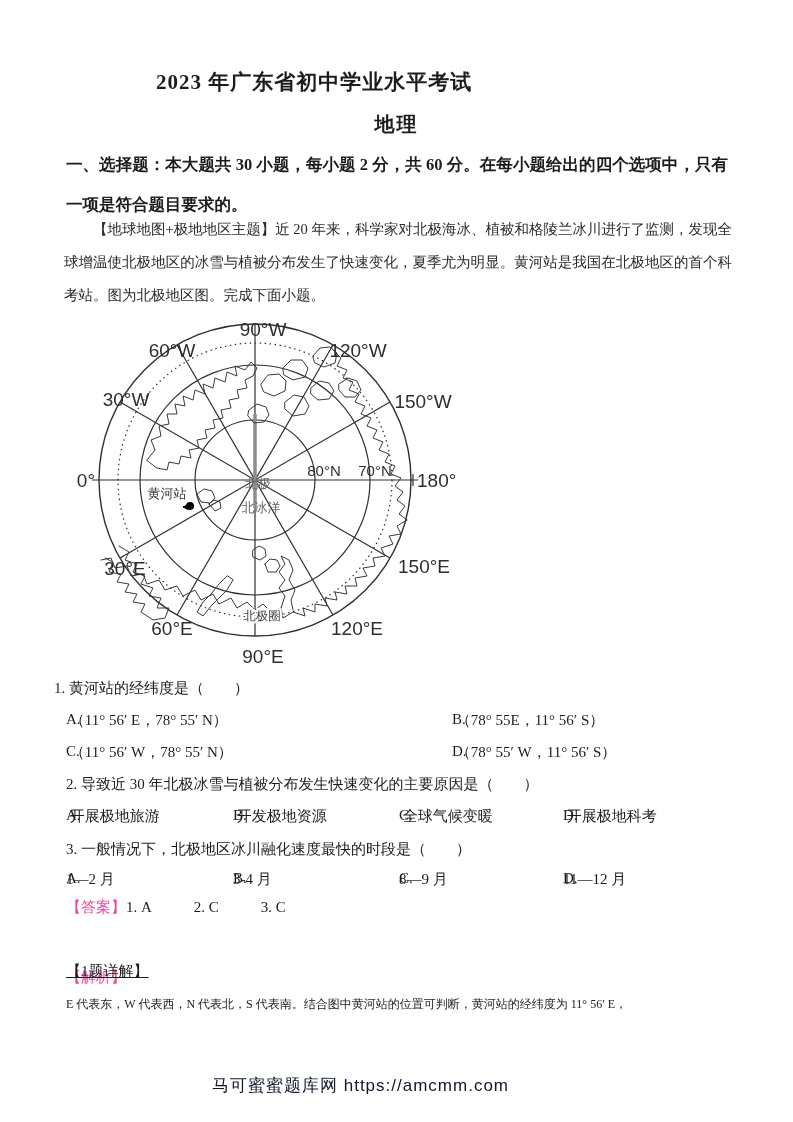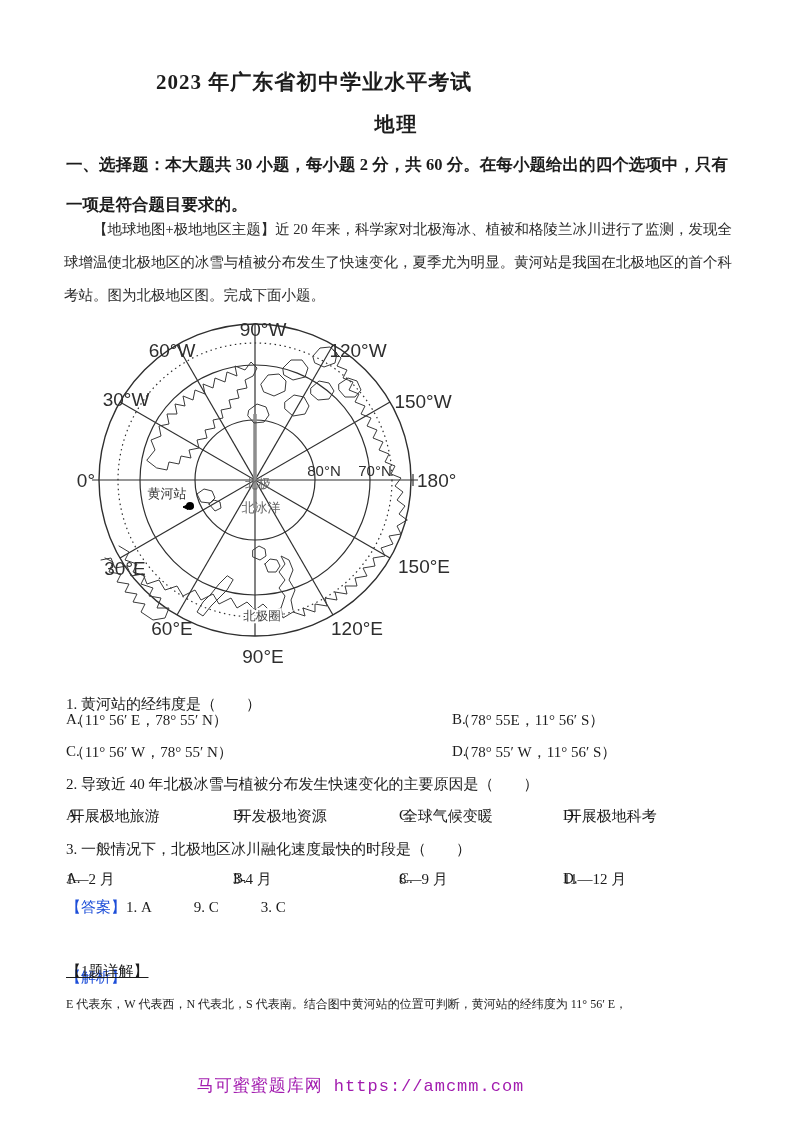--- a/index.html
+++ b/index.html
@@ -15,26 +15,26 @@
   .map-wrap{left:48px;top:306px;width:420px;height:376px;}
   .map-wrap svg{display:block;}
   .map-label{font-family:"Liberation Sans","DejaVu Sans",sans-serif;fill:#2e2e2e;}
   .lon{font-size:19px;}
   .lat{font-size:15px;}
   .cn{font-size:13px;fill:#666;}
   .cn2{font-size:12.5px;fill:#444;paint-order:stroke;stroke:#ffffff;stroke-width:4px;}
   .stem{font-size:15px;}
   .optrow span{position:absolute;font-size:15px;white-space:nowrap;}
   .ansline{font-size:15px;}
-  .tag-blue{color:#1d4ed8;}
+  .tag-blue{color:#ec4899;}
   .ans-item{margin-right:42px;}
   .detail-head{font-size:15px;text-decoration:underline;}
   .detail-text{font-size:12px;white-space:nowrap;}
-  .footer{top:1074px;left:0;width:721px;text-align:center;font-size:17px;color:#a21caf;
-          font-family:Liberation Mono, monospace;letter-spacing:1px;}
+  .footer{top:1074px;left:0;width:721px;text-align:center;font-size:17px;color:#0f172a;
+          font-family:Liberation Sans, sans-serif;letter-spacing:1px;}
   .coast{fill:none;stroke:#3a3a3a;stroke-width:1;stroke-linejoin:round;stroke-linecap:round;}
   .grid{fill:none;stroke:#2f2f2f;stroke-width:1.2;}
 </style>
 </head>
 <body>
 
 <div class="page">
 
   <div class="abs title">2023 年广东省初中学业水平考试</div>
   <div class="abs subject">地理</div>
@@ -99,31 +99,31 @@
       <text class="map-label lat" x="69" y="-4" text-anchor="middle">80°N</text>
       <text class="map-label lat" x="120" y="-4" text-anchor="middle">70°N</text>
 
       <text class="map-label cn" x="3" y="8" text-anchor="middle">北极</text>
       <text class="map-label cn" x="6" y="32" text-anchor="middle">北冰洋</text>
       <text class="map-label cn" x="-88" y="18" text-anchor="middle" style="fill:#333;">黄河站</text>
       <text class="map-label cn2" x="7" y="140" text-anchor="middle">北极圈</text>
     </svg>
   </div>
 
-  <div class="abs stem" style="top:679px;left:66px;margin-top:16px;"><span>1.</span> <span>黄河站的经纬度是（　　）</span></div>
+  <div class="abs stem" style="top:679px;left:54px;"><span>1.</span> <span>黄河站的经纬度是（　　）</span></div>
   <div class="abs optrow" style="top:711px;left:0;width:793px;">
     <span style="left:66px;"><span>A.</span>&nbsp;<span>（11° 56′ E，78° 55′ N）</span></span>
     <span style="left:452px;"><span>B.</span>&nbsp;<span>（78° 55E，11° 56′ S）</span></span>
   </div>
   <div class="abs optrow" style="top:743px;left:0;width:793px;">
     <span style="left:66px;"><span>C.</span>&nbsp;<span>（11° 56′ W，78° 55′ N）</span></span>
     <span style="left:452px;"><span>D.</span>&nbsp;<span>（78° 55′ W，11° 56′ S）</span></span>
   </div>
 
-  <div class="abs stem" style="top:775px;left:66px;"><span>2.</span> <span>导致近 40 年北极冰雪与植被分布发生快速变化的主要原因是（　　）</span></div>
+  <div class="abs stem" style="top:775px;left:66px;"><span>2.</span> <span>导致近 30 年北极冰雪与植被分布发生快速变化的主要原因是（　　）</span></div>
   <div class="abs optrow" style="top:807px;left:0;width:793px;">
     <span style="left:66px;"><span>A.</span>&nbsp;<span>开展极地旅游</span></span>
     <span style="left:233px;"><span>B.</span>&nbsp;<span>开发极地资源</span></span>
     <span style="left:399px;"><span>C.</span>&nbsp;<span>全球气候变暖</span></span>
     <span style="left:563px;"><span>D.</span>&nbsp;<span>开展极地科考</span></span>
   </div>
 
   <div class="abs stem" style="top:840px;left:66px;"><span>3.</span> <span>一般情况下，北极地区冰川融化速度最快的时段是（　　）</span></div>
   <div class="abs optrow" style="top:870px;left:0;width:793px;">
     <span style="left:66px;">
@@ -138,21 +138,21 @@
         <span>C.</span>
         <span>8—9 月</span>
       </span>
     <span style="left:563px;">
         <span>D.</span>
         <span>11—12 月</span>
       </span>
   </div>
 
   <div class="abs ansline" style="top:898px;left:66px;">
-    <span class="tag-blue">【答案】</span><span class="ans-item">1. A</span><span class="ans-item">9. C</span><span class="ans-item">3. C</span>
+    <span class="tag-blue">【答案】</span><span class="ans-item">1. A</span><span class="ans-item">2. C</span><span class="ans-item">3. C</span>
   </div>
   <div class="abs ansline tag-blue" style="top:968px;left:66px;">【解析】</div>
   <div class="abs detail-head" style="top:962px;left:66px;">【1题详解】</div>
   <div class="abs detail-text" style="top:996px;left:66px;">E 代表东，W 代表西，N 代表北，S 代表南。结合图中黄河站的位置可判断，黄河站的经纬度为 11° 56′ E，</div>
 
   <div class="abs footer">马可蜜蜜题库网 https://amcmm.com</div>
 
 </div>
 
 </body></html>

